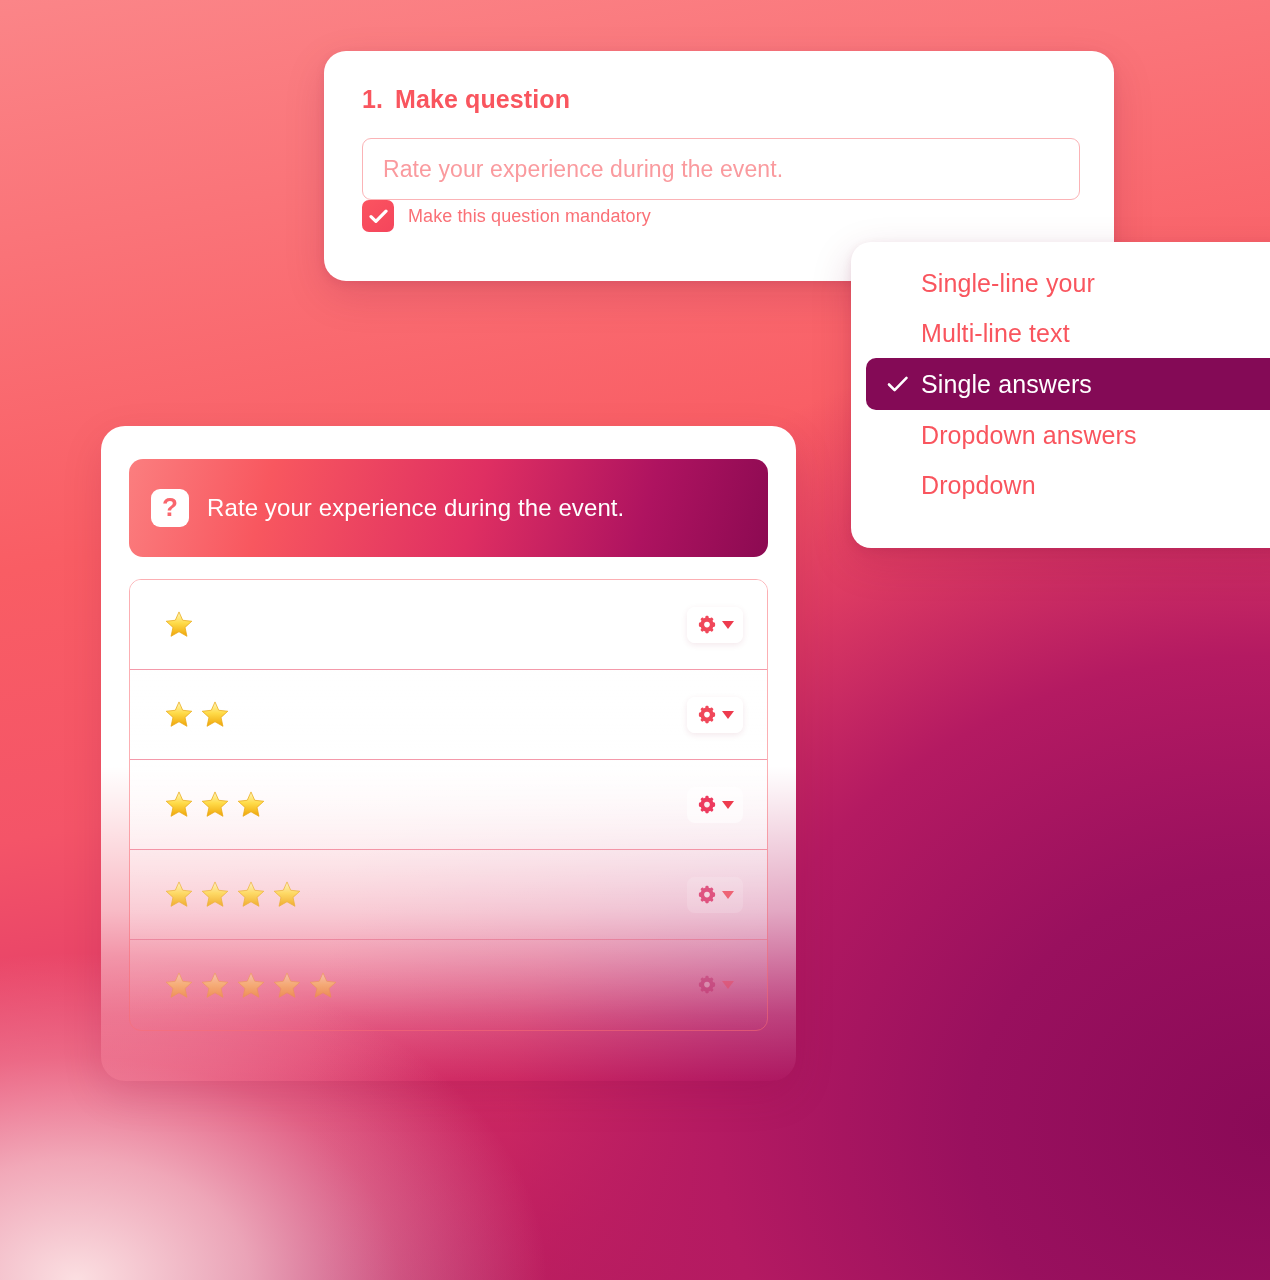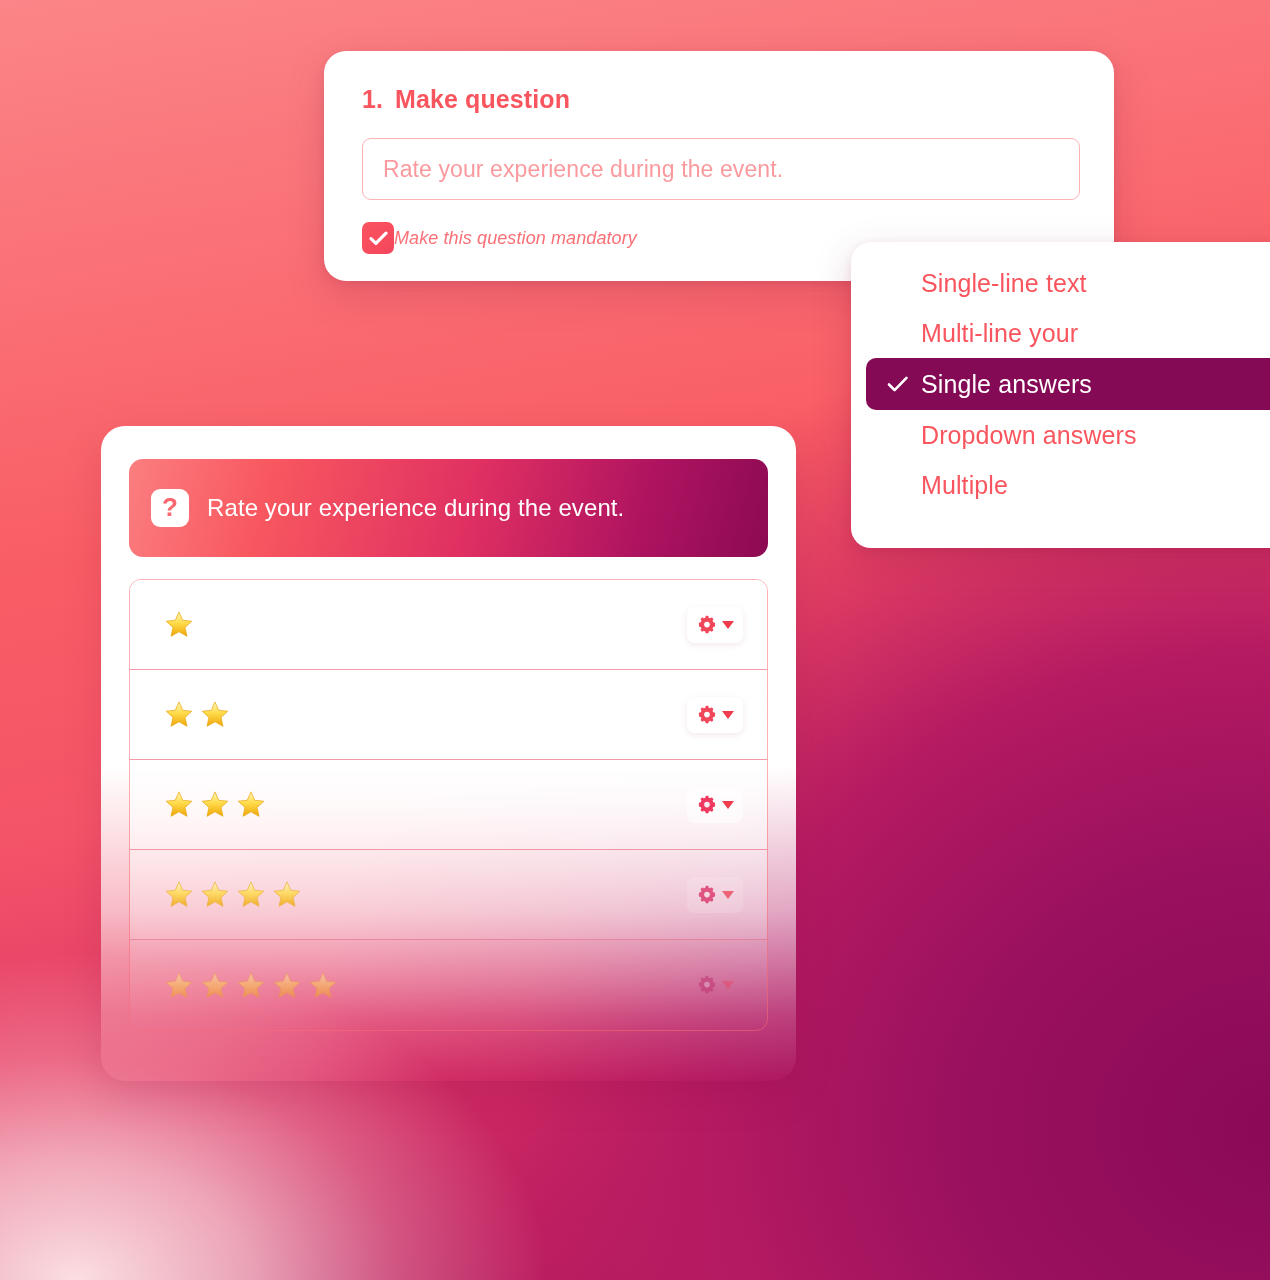--- a/index.html
+++ b/index.html
@@ -85,24 +85,23 @@
     padding: 0 20px;
     background: #fff;
   }
   .q-input-text {
     font-size: 23px;
     color: #FA9A9E;
     letter-spacing: 0.1px;
   }
 
   .q-check-row {
-    margin-top: 22px;
-    display: flex;
-    align-items: center;
-    font-style: italic;
+    display: flex;
+    align-items: center;
+    gap: 14px;
   }
   .checkbox {
     width: 32px;
     height: 32px;
     border-radius: 7px;
     background: linear-gradient(140deg, #FB5460 0%, #F4455C 100%);
     display: flex;
     align-items: center;
     justify-content: center;
     flex: none;
@@ -287,42 +286,42 @@
         <path d="M2 7.6 L6.9 12.4 L17 2.2" fill="none" stroke="#ffffff" stroke-width="3.2" stroke-linecap="round" stroke-linejoin="round"></path>
       </svg>
     </span>
     <span class="q-check-label">Make this question mandatory</span>
   </div>
 </div>
 
 <div id="type-dropdown">
 
   <div class="dd-item">
-    <span>Single-line text</span>
+    <span>Single-line your</span>
   </div>
 
   <div class="dd-item">
-    <span>Multi-line your</span>
+    <span>Multi-line text</span>
   </div>
 
   <div class="dd-item selected">
     <span class="dd-check">
       <svg width="22" height="17" viewBox="0 0 22 17">
         <path d="M2 9 L7.6 14.6 L19.5 2.4" fill="none" stroke="#ffffff" stroke-width="2.6" stroke-linecap="round" stroke-linejoin="round"></path>
       </svg>
     </span>
     <span>Single answers</span>
   </div>
 
   <div class="dd-item">
     <span>Dropdown answers</span>
   </div>
 
   <div class="dd-item">
-    <span>Multiple</span>
+    <span>Dropdown</span>
   </div>
 </div>
 
 <div class="card" id="preview-card">
 
   <div class="preview-header">
     <span class="q-badge">
       <span>?</span>
     </span>
     <span class="preview-header-text">Rate your experience during the event.</span>

